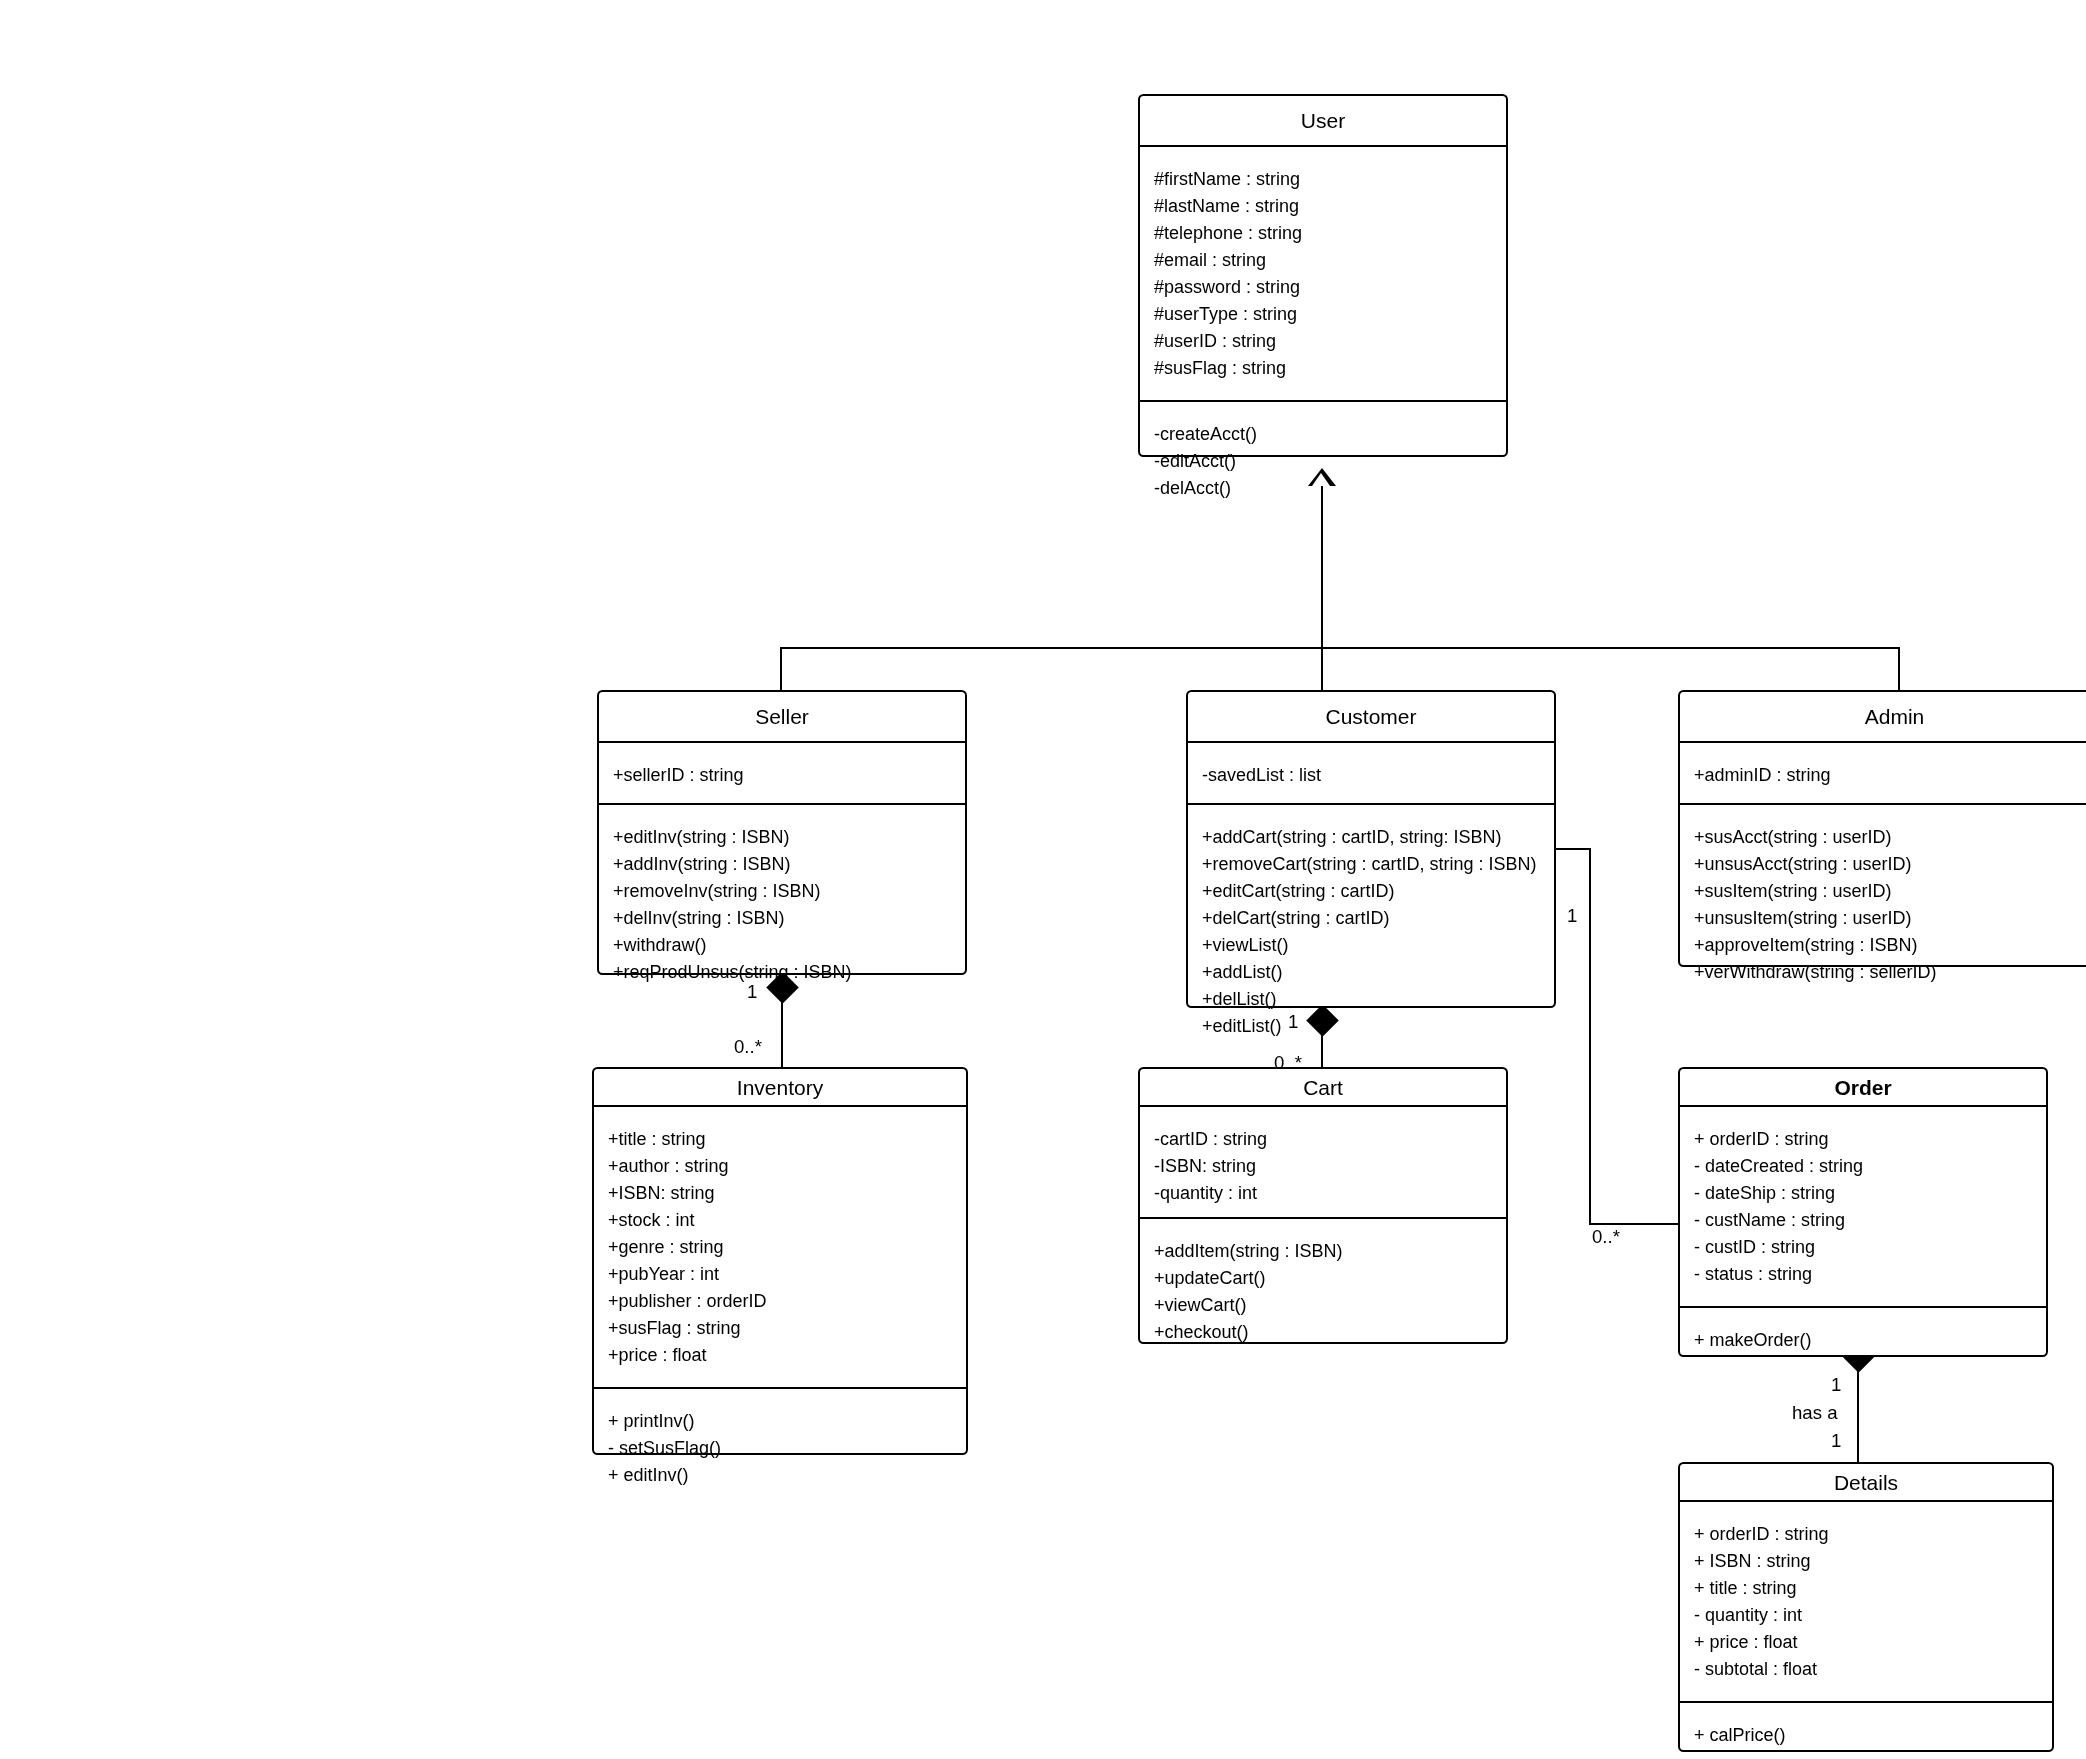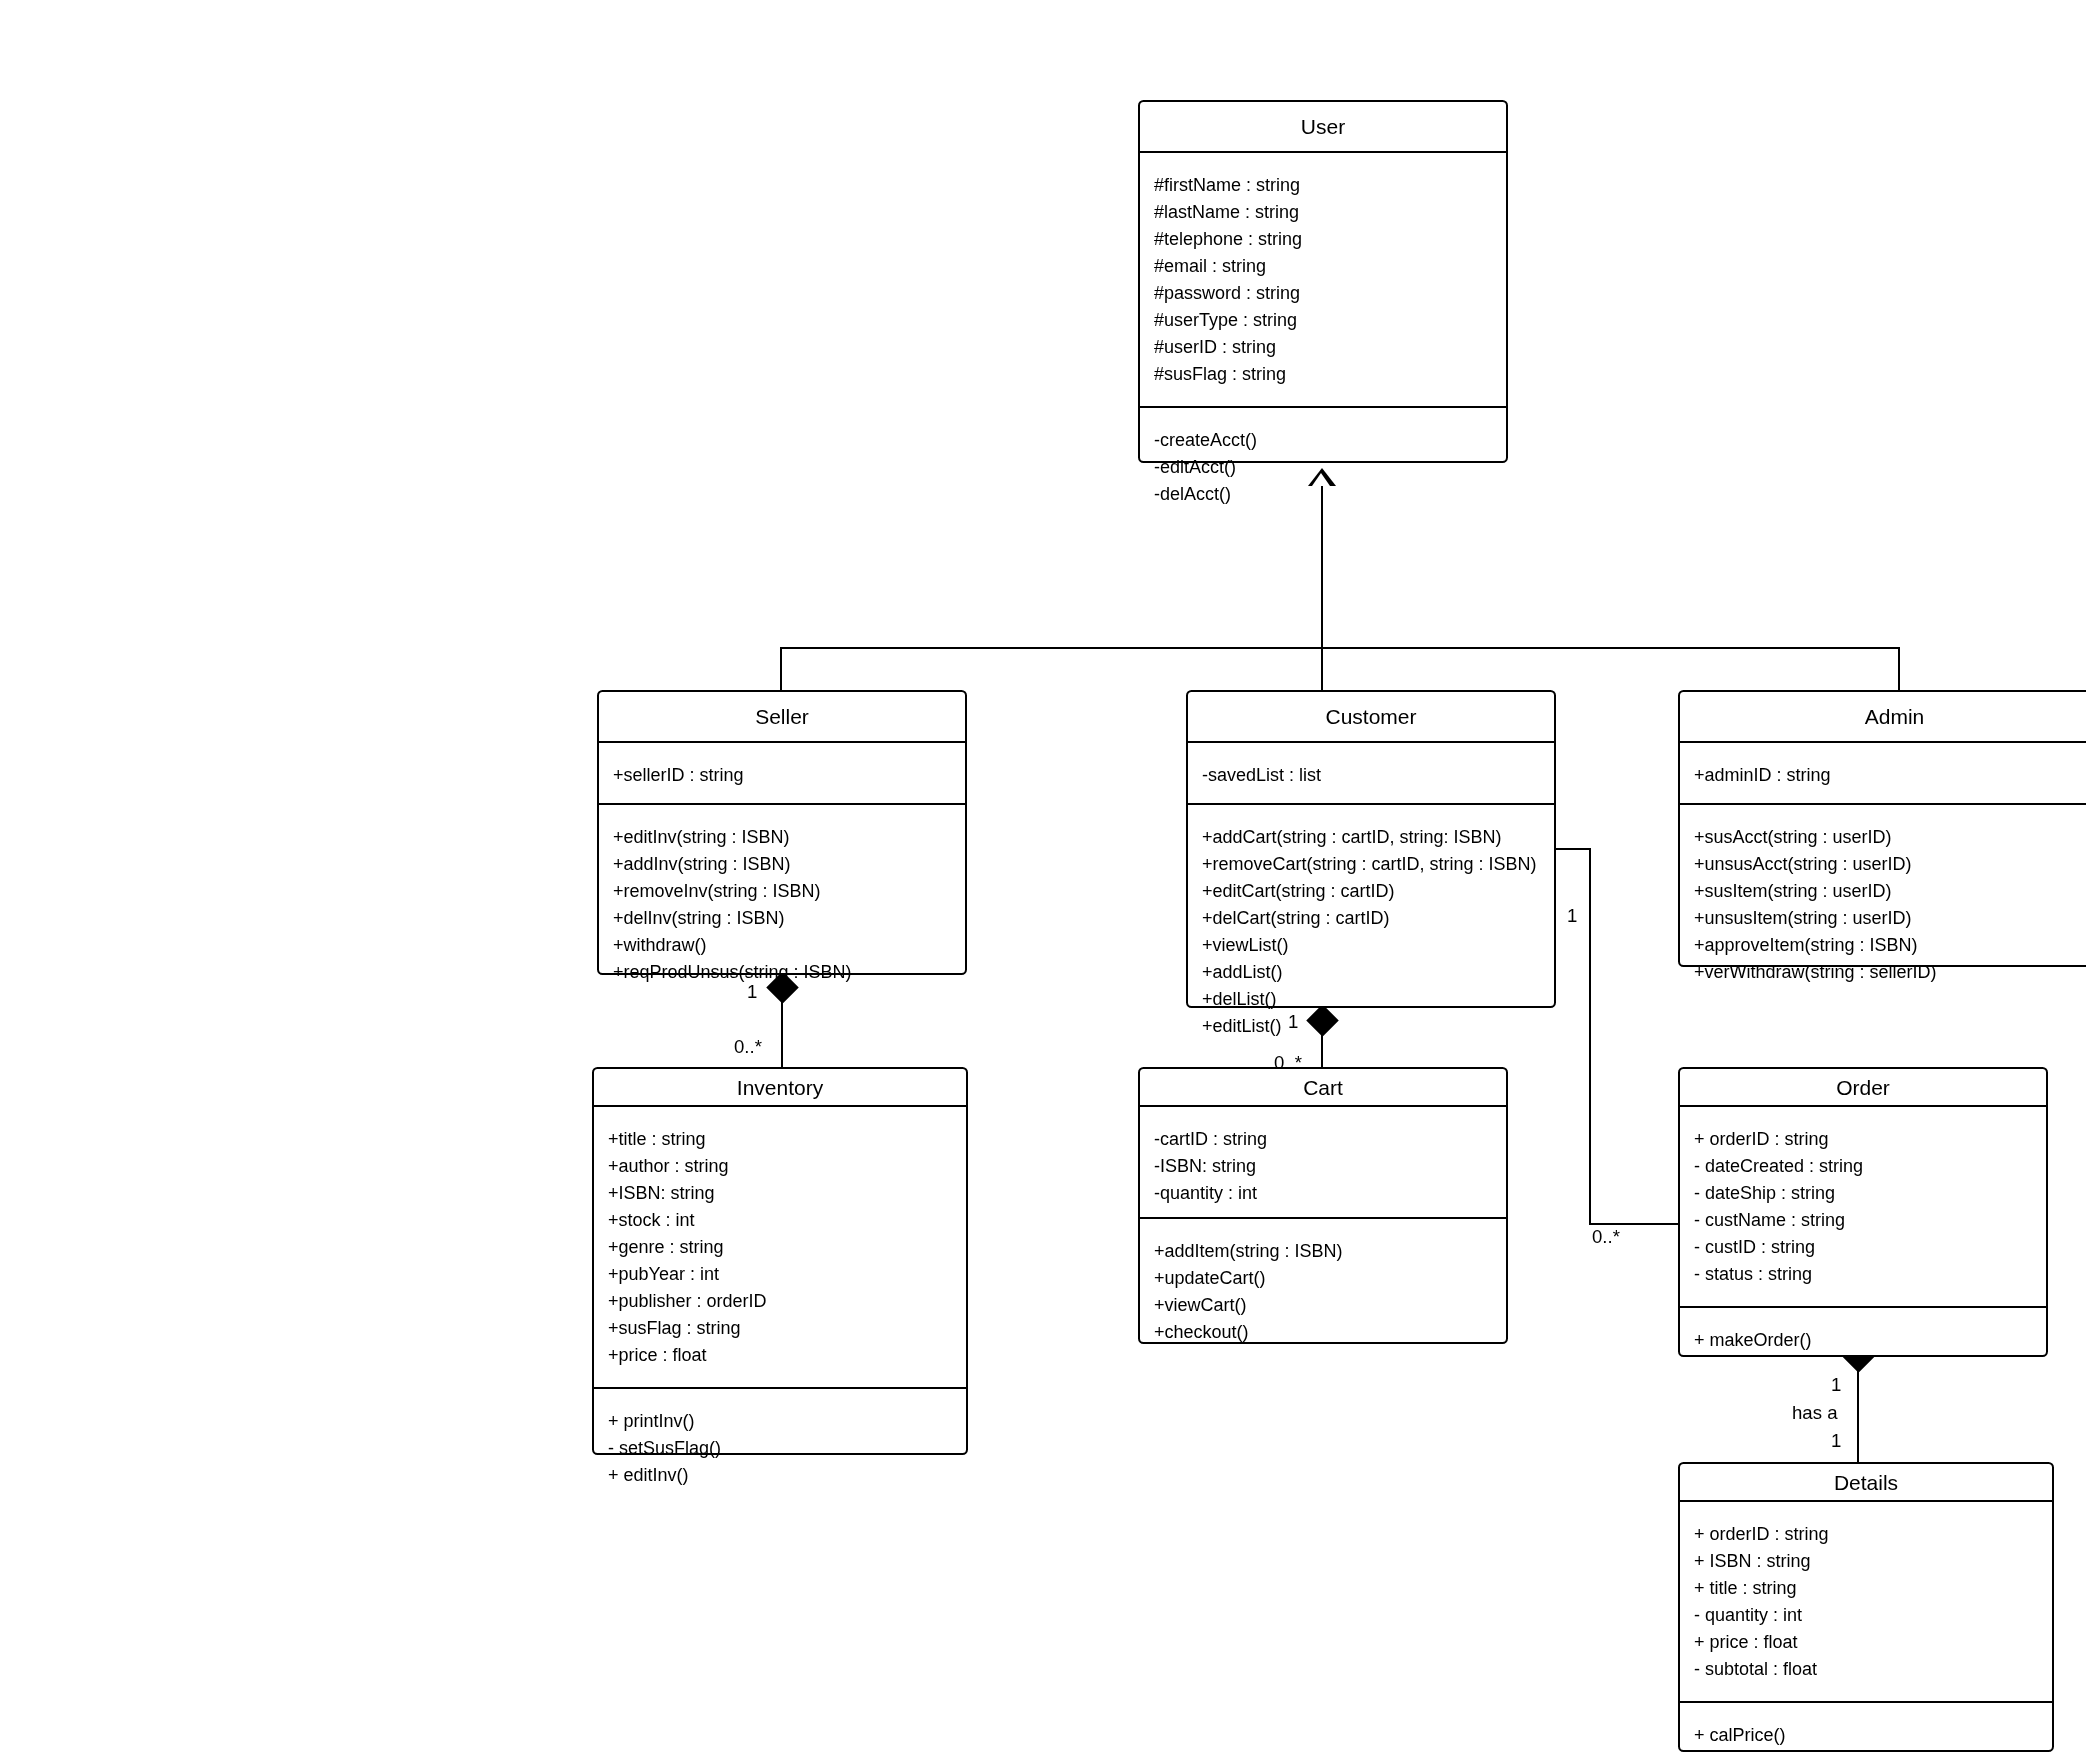--- a/index.html
+++ b/index.html
@@ -130,21 +130,21 @@
   <div class="line-h" style="left:1589px; top:1223px; width:90px;"></div>
   <div class="edge-label" style="left:1567px; top:906px;">1</div>
   <div class="edge-label" style="left:1592px; top:1227px;">0..*</div>
 
   <div class="diamond" style="left:1847px; top:1345px;"></div>
   <div class="line-v" style="left:1857px; top:1366px; height:98px;"></div>
   <div class="edge-label" style="left:1831px; top:1375px;">1</div>
   <div class="edge-label" style="left:1792px; top:1403px;">has a</div>
   <div class="edge-label" style="left:1831px; top:1431px;">1</div>
 
-  <div class="uml-class" style="left:1138px; top:100px; width:370px; height:363px;">
+  <div class="uml-class" style="left:1138px; top:94px; width:370px; height:363px;">
     <div class="uml-title">User</div>
     <div class="uml-compartment grow">
       <div class="member">#firstName : string</div>
       <div class="member">#lastName : string</div>
       <div class="member">#telephone : string</div>
       <div class="member">#email : string</div>
       <div class="member">#password : string</div>
       <div class="member">#userType : string</div>
       <div class="member">#userID : string</div>
       <div class="member">#susFlag : string</div>
@@ -232,21 +232,21 @@
     </div>
     <div class="uml-compartment grow">
       <div class="member">+addItem(string : ISBN)</div>
       <div class="member">+updateCart()</div>
       <div class="member">+viewCart()</div>
       <div class="member">+checkout()</div>
     </div>
   </div>
 
   <div class="uml-class" style="left:1678px; top:1067px; width:370px; height:290px;">
-    <div class="uml-title" style="padding:7.6px 5.5px 7.6px 5.5px;">Order</div>
+    <div class="uml-title" style="padding:7.6px 5.5px 7.6px 5.5px;font-weight:bold;">Order</div>
     <div class="uml-compartment grow">
       <div class="member">+ orderID : string</div>
       <div class="member">- dateCreated : string</div>
       <div class="member">- dateShip : string</div>
       <div class="member">- custName : string</div>
       <div class="member">- custID : string</div>
       <div class="member">- status : string</div>
     </div>
     <div class="uml-compartment" style="height:60px;">
       <div class="member">+ makeOrder()</div>

